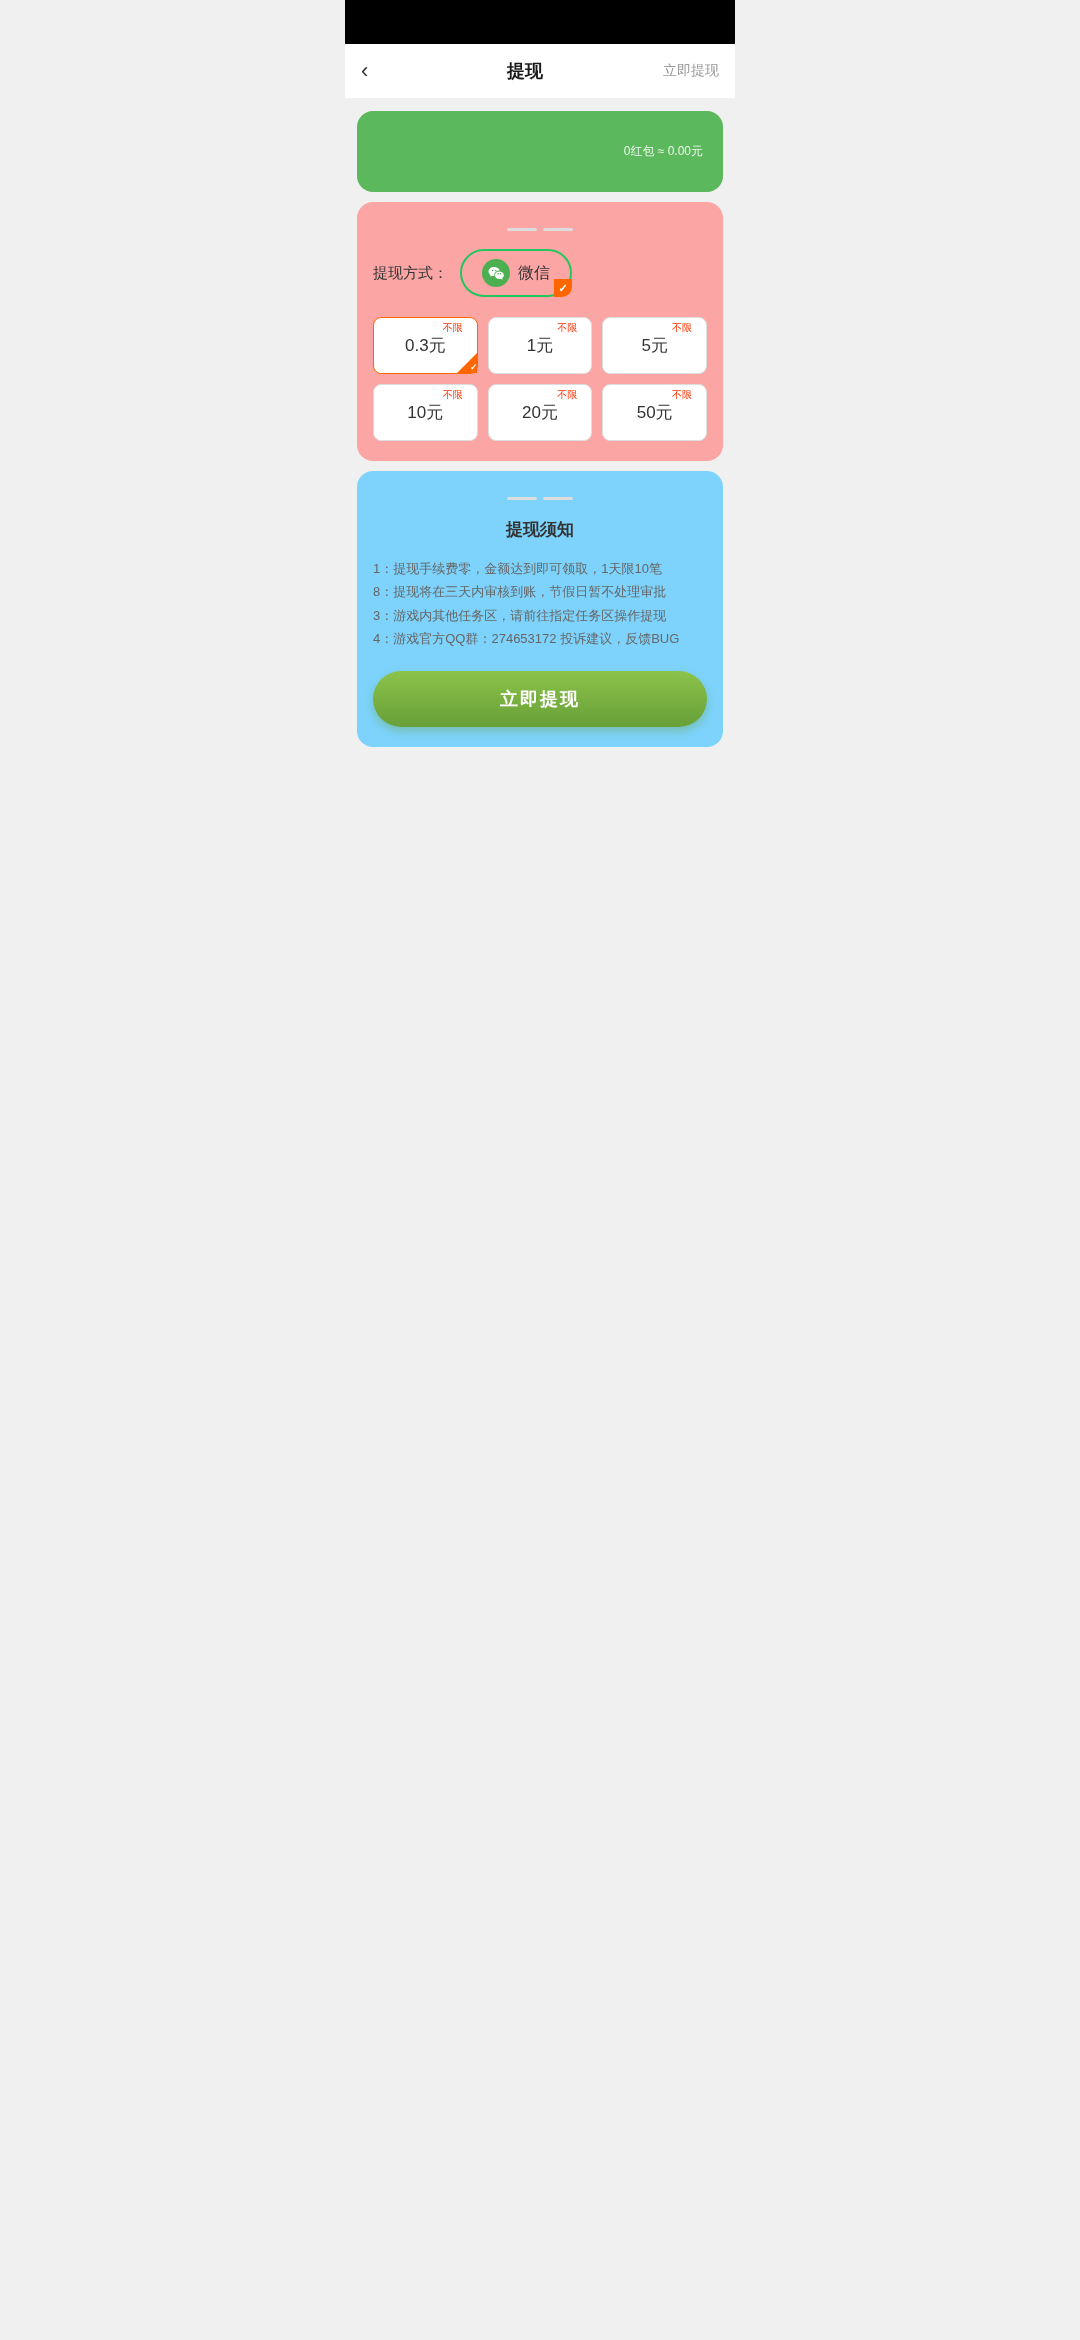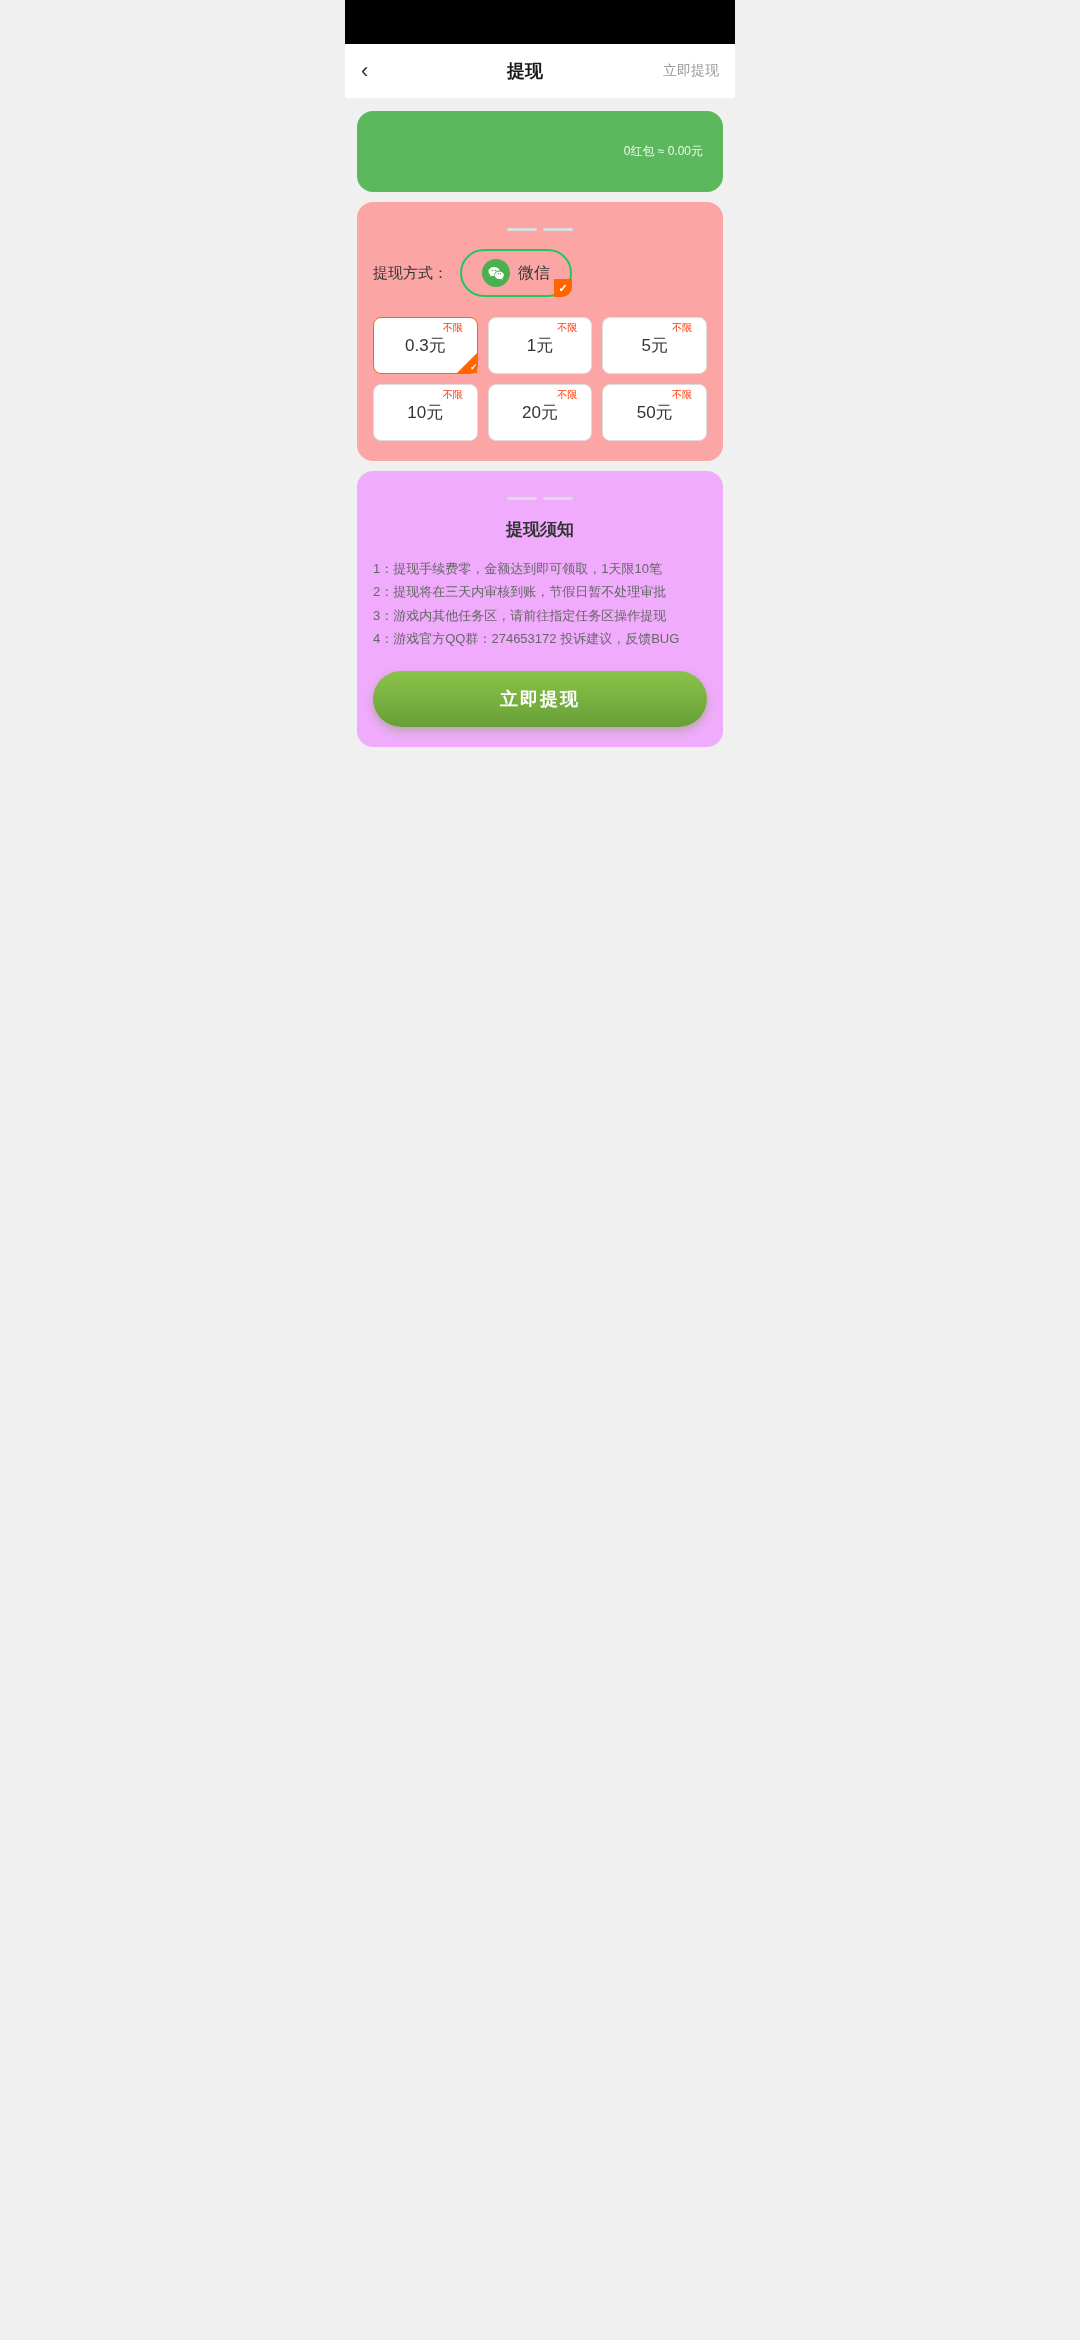--- a/index.html
+++ b/index.html
@@ -189,21 +189,21 @@
       content: '✓';
       position: absolute;
       bottom: -19px;
       right: -1px;
       color: #fff;
       font-size: 9px;
       font-weight: bold;
     }
 
     .notice-card {
-      background: #f0abfc;
+      background: #7dd3fc;
       border-radius: 16px;
       margin: 0 12px 12px 12px;
       padding: 20px 16px;
     }
 
     .notice-title {
       font-size: 17px;
       color: #333;
       font-weight: bold;
       text-align: center;
@@ -330,20 +330,20 @@
 
 <div class="notice-card">
   <div class="divider-dots">
     <span></span>
       <span></span>
   </div>
   <br>
   <div class="notice-title">提现须知</div>
   <ul class="notice-list">
     <li>1：提现手续费零，金额达到即可领取，1天限10笔</li>
-    <li>2：提现将在三天内审核到账，节假日暂不处理审批</li>
+    <li>8：提现将在三天内审核到账，节假日暂不处理审批</li>
     <li>3：游戏内其他任务区，请前往指定任务区操作提现</li>
     <li>4：游戏官方QQ群：274653172 投诉建议，反馈BUG</li>
   </ul>
   <button class="withdraw-btn">立即提现</button>
 </div>
 
 <div class="bottom-space"></div>
 
 </body></html>

